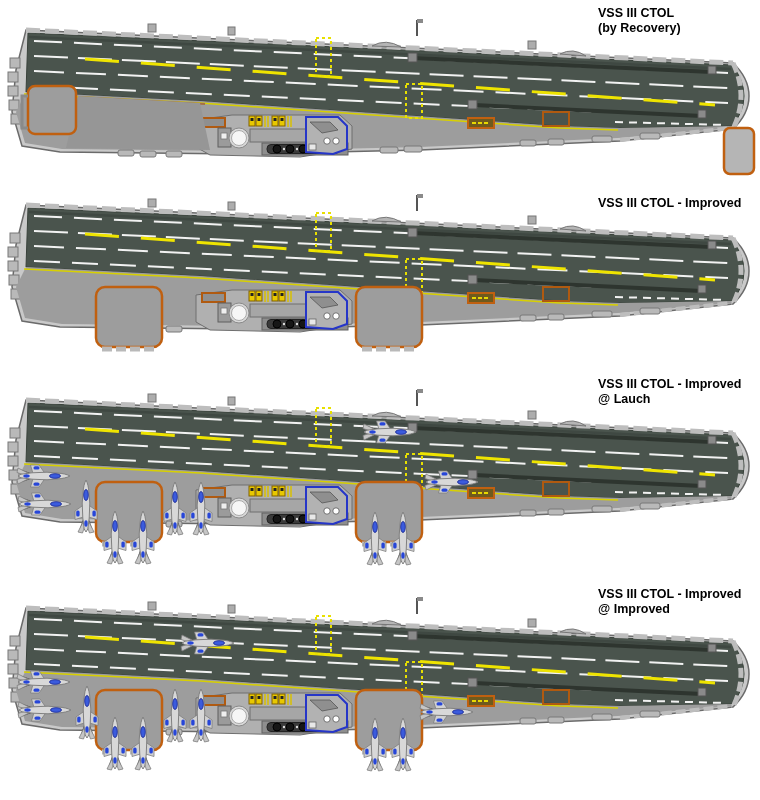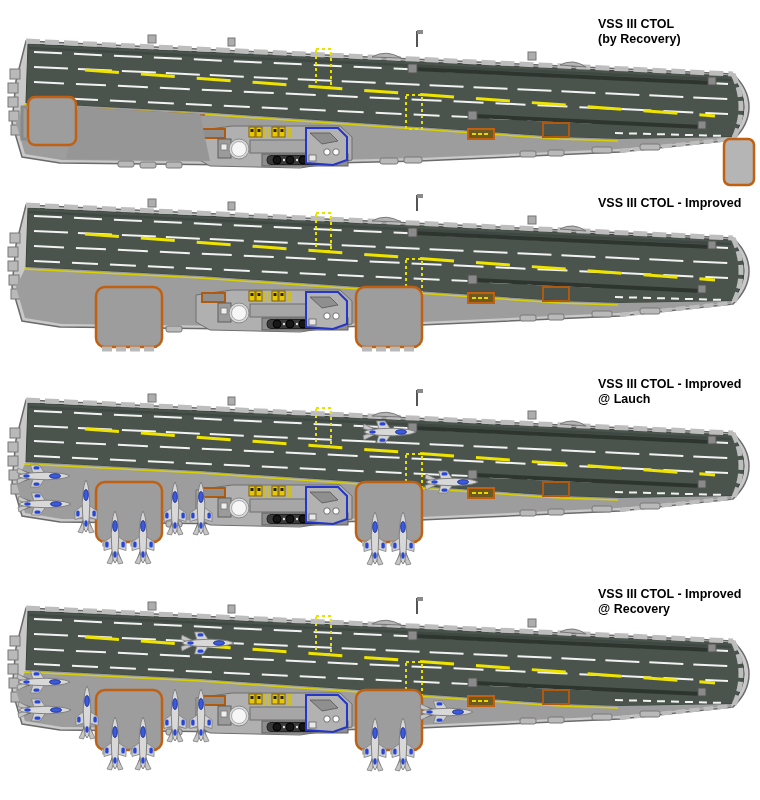--- a/index.html
+++ b/index.html
@@ -148,21 +148,21 @@
       <rect x="-10.5" y="6.4" width="6" height="3.4" rx="1.6" fill="#2746d8"></rect>
       <path d="M26,0 C23,-1.6 19,-2.6 13,-3 L3,-3.8 L-12,-3.2 L-23,-1.8 L-26,0 L-23,1.8 L-12,3.2 L3,3.8 L13,3 C19,2.6 23,1.6 26,0 Z" fill="#d8d8d8" stroke="#808080" stroke-width="1"></path>
       <ellipse cx="11" cy="0" rx="5.5" ry="2.3" fill="#3b5bdd" stroke="#16248f" stroke-width="0.8"></ellipse>
       <ellipse cx="-17.5" cy="0" rx="3.2" ry="1.7" fill="#2746d8"></ellipse>
     </g>
 
   </defs>
 </svg>
 
 <div class="page" id="page-root">
-  <div class="ship-section" style="top: 11px;">
+  <div class="ship-section" style="top: 0px;">
     <svg class="ship-svg" viewBox="0 0 760 205" width="760" height="205">
       <use class="u-hull" href="#hull-common"></use>
       <use class="u-variant" href="#variant-original"></use>
       <g class="aircraft-layer"></g>
     </svg>
     <div class="ship-label" style="top: 6px;">
         <div>VSS III CTOL</div>
         <div>(by Recovery)</div>
       </div>
   </div>
@@ -215,16 +215,16 @@
           <use href="#aircraft" transform="translate(175 137) rotate(-90)"></use>
           <use href="#aircraft" transform="translate(201 137) rotate(-90)"></use>
           <use href="#aircraft" transform="translate(208 65) rotate(0)"></use>
           <use href="#aircraft" transform="translate(447 134) rotate(0)"></use>
           <use href="#aircraft" transform="translate(375 166) rotate(-90)"></use>
           <use href="#aircraft" transform="translate(403 166) rotate(-90)"></use>
         </g>
     </svg>
     <div class="ship-label" style="top: 9px;">
         <div>VSS III CTOL - Improved</div>
-        <div>@ Recovery</div>
+        <div>@ Improved</div>
       </div>
   </div>
 </div>
 
 </body></html>

